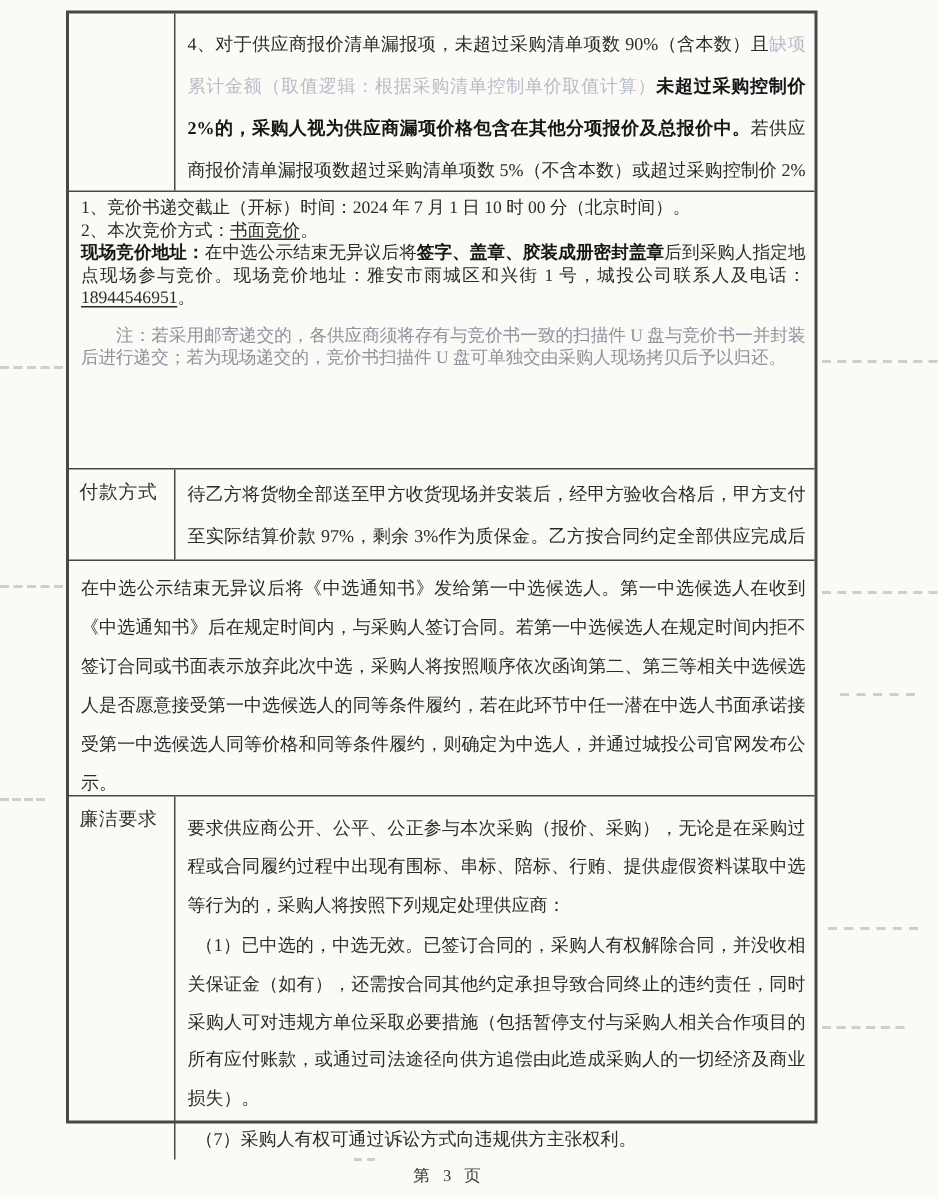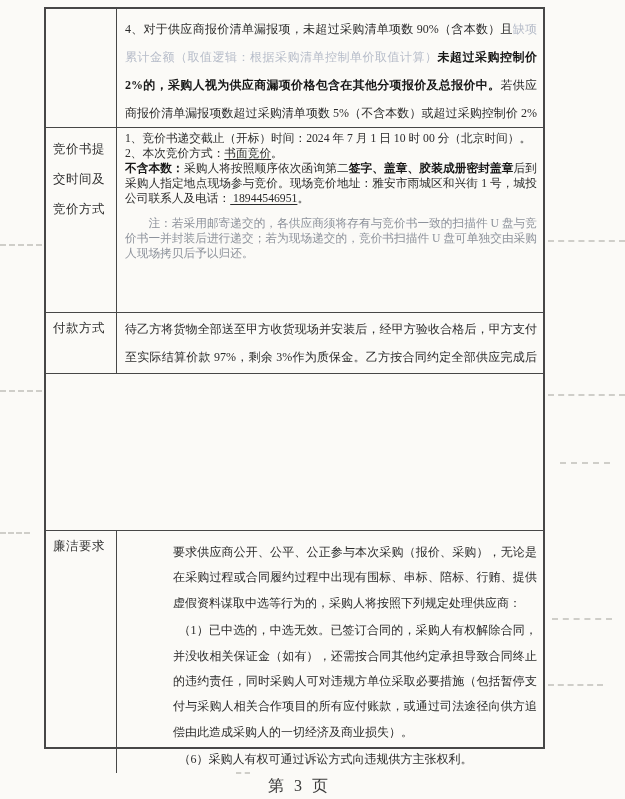--- a/index.html
+++ b/index.html
@@ -44,27 +44,27 @@
   
   .r1 .para{font-size:12px;line-height:28px;padding-top:0;}
   .r1{padding-top:6px;}
   .r2{padding-top:4px;}
   .r2 .para{font-size:11.7px;line-height:14.9px;}
   .r2 .para.note{margin-top:9px;color:var(--note);text-indent:2em;line-height:15px;}
   .r3{padding-top:2px;}
   .r3 .para{font-size:12px;line-height:28px;}
   .r4{padding-top:5px;}
   .r4 .para{font-size:12px;line-height:26px;}
-  .r5{padding-top:9px;margin-left:48px;}
+  .r5{padding-top:9px;}
   .r5 .para{font-size:12px;line-height:25.4px;}
   .r5 .para.item{text-indent:.45em;margin-top:2px;}
   
   .footer{
     position:absolute;left:0;width:625px;top:776px;
-    text-align:center;font-size:16px;letter-spacing:3px;color:#3a3a3a;
+    text-align:center;font-size:11px;letter-spacing:3px;color:#3a3a3a;
     padding-right:26px;box-sizing:border-box;
   }
   
   .artifact{position:absolute;border-top:2px solid #d9d8d4;height:0;}
   .artifact.dash{border-top-style:dashed;border-top-color:#cfcec9;}
 </style>
 </head>
 <body>
 
 <div class="page">
@@ -74,51 +74,51 @@
     <div class="trow" style="height:118px">
       <div class="cell label">
         <span class="label-text"></span>
       </div>
       <div class="cell content r1">
           <div class="para"><span>4、对于供应商报价清单漏报项，未超过采购清单项数 90%（含本数）且</span><span class="ghost">缺项累计金额（取值逻辑：根据采购清单控制单价取值计算）</span><span class="bold">未超过采购控制价 2%的，采购人视为供应商漏项价格包含在其他分项报价及总报价中。</span><span>若供应商报价清单漏报项数超过采购清单项数 5%（不含本数）或超过采购控制价 2%的，其竞价文件无效。</span></div>
         </div>
     </div>
 
     <div class="trow" style="height:185px">
-      <div class="cell label">
-        <span class="label-text">竞价书提交时间及竞价方式</span>
-      </div>
       <div class="cell content r2">
           <div class="para"><span>1、竞价书递交截止（开标）时间：2024 年 7 月 1 日 10 时 00 分（北京时间）。</span></div>
           <div class="para"><span>2、本次竞价方式：</span><span class="underline">书面竞价</span><span>。</span></div>
-          <div class="para"><span class="bold">不含本数：</span><span>采购人将按照顺序依次函询第二</span><span class="bold">签字、盖章、胶装成册密封盖章</span><span>后到采购人指定地点现场参与竞价。现场竞价地址：雅安市雨城区和兴街 1 号，城投公司联系人及电话：</span><span class="underline"> 18944546951</span><span>。</span></div>
+          <div class="para"><span class="bold">现场竞价地址：</span><span>在中选公示结束无异议后将</span><span class="bold">签字、盖章、胶装成册密封盖章</span><span>后到采购人指定地点现场参与竞价。现场竞价地址：雅安市雨城区和兴街 1 号，城投公司联系人及电话：</span><span class="underline"> 18944546951</span><span>。</span></div>
           <div class="para note"><span>注：若采用邮寄递交的，各供应商须将存有与竞价书一致的扫描件 U 盘与竞价书一并封装后进行递交；若为现场递交的，竞价书扫描件 U 盘可单独交由采购人现场拷贝后予以归还。</span></div>
         </div>
     </div>
 
     <div class="trow" style="height:61px">
       <div class="cell label center">
         <span class="label-text">付款方式</span>
       </div>
       <div class="cell content r3">
           <div class="para"><span>待乙方将货物全部送至甲方收货现场并安装后，经甲方验收合格后，甲方支付至实际结算价款 97%，剩余 3%作为质保金。乙方按合同约定全部供应完成后须提供封账协议。</span></div>
         </div>
     </div>
 
     <div class="trow" style="height:157px">
+      <div class="cell content r4">
+          <div class="para"><span>在中选公示结束无异议后将《中选通知书》发给第一中选候选人。第一中选候选人在收到《中选通知书》后在规定时间内，与采购人签订合同。若第一中选候选人在规定时间内拒不签订合同或书面表示放弃此次中选，采购人将按照顺序依次函询第二、第三等相关中选候选人是否愿意接受第一中选候选人的同等条件履约，若在此环节中任一潜在中选人书面承诺接受第一中选候选人同等价格和同等条件履约，则确定为中选人，并通过城投公司官网发布公示。</span></div>
+        </div>
     </div>
 
     <div class="trow" style="flex:1 1 auto">
       <div class="cell label center">
         <span class="label-text">廉洁要求</span>
       </div>
       <div class="cell content r5">
           <div class="para"><span>要求供应商公开、公平、公正参与本次采购（报价、采购），无论是在采购过程或合同履约过程中出现有围标、串标、陪标、行贿、提供虚假资料谋取中选等行为的，采购人将按照下列规定处理供应商：</span></div>
           <div class="para item"><span>（1）已中选的，中选无效。已签订合同的，采购人有权解除合同，并没收相关保证金（如有），还需按合同其他约定承担导致合同终止的违约责任，同时采购人可对违规方单位采取必要措施（包括暂停支付与采购人相关合作项目的所有应付账款，或通过司法途径向供方追偿由此造成采购人的一切经济及商业损失）。</span></div>
-          <div class="para item"><span>（6）采购人有权可通过诉讼方式向违规供方主张权利。</span></div>
+          <div class="para item"><span>（7）采购人有权可通过诉讼方式向违规供方主张权利。</span></div>
         </div>
     </div>
 
   </div>
 
   <div class="artifact dash" style="left:0;top:244px;width:42px"></div>
   <div class="artifact dash" style="left:548px;top:240px;width:77px"></div>
   <div class="artifact dash" style="left:0;top:390px;width:42px"></div>
   <div class="artifact dash" style="left:548px;top:394px;width:77px"></div>
   <div class="artifact dash" style="left:560px;top:462px;width:50px"></div>

